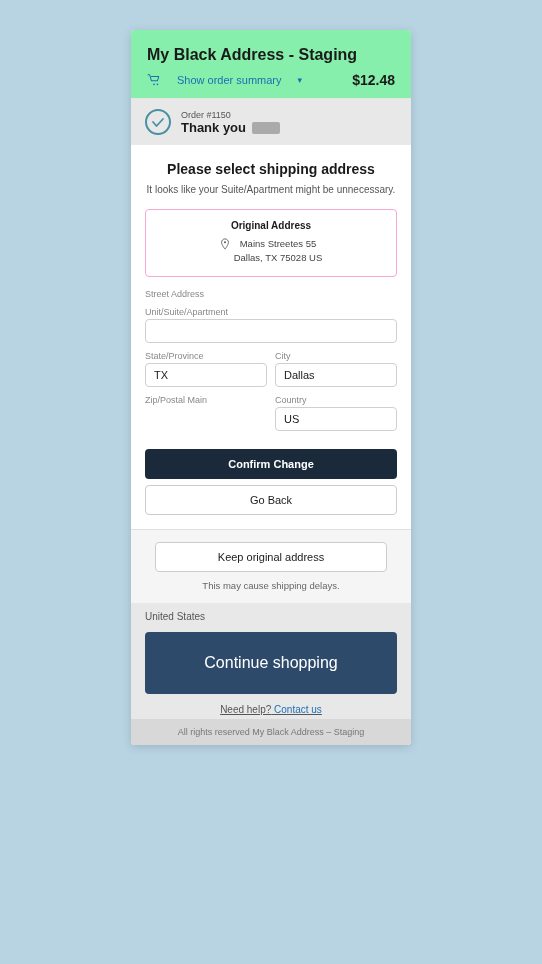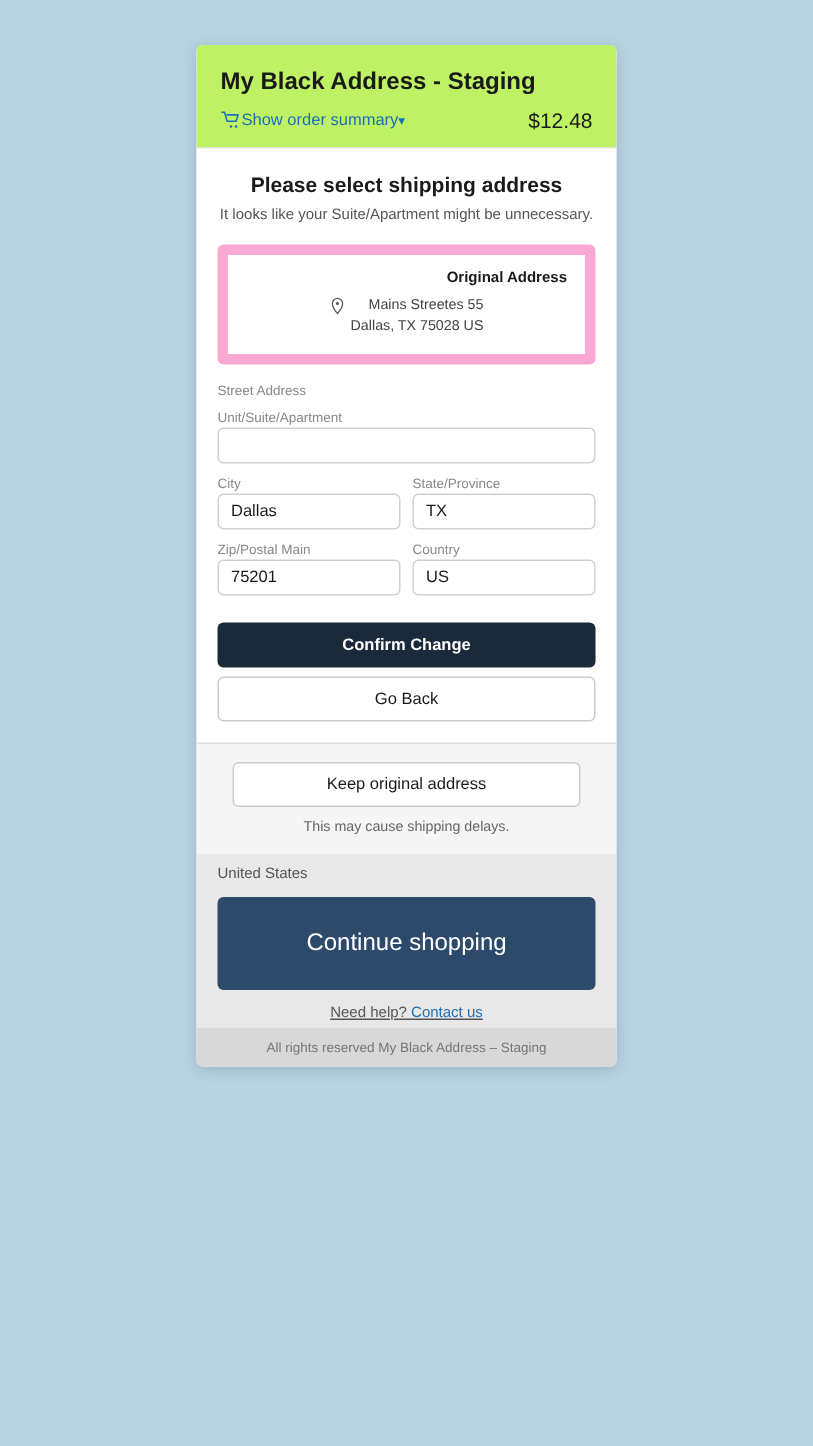--- a/index.html
+++ b/index.html
@@ -15,54 +15,54 @@
     }
     .card {
       width: 280px;
       background: #fff;
       border-radius: 4px;
       overflow: hidden;
       box-shadow: 0 2px 10px rgba(0,0,0,0.15);
     }
     
     .card-header {
-      background: #bef264;
+      background: #86efac;
       padding: 16px 16px 10px;
       border-bottom: 1px solid #e5e5e5;
     }
     .store-title {
       font-size: 16px;
       font-weight: 600;
       color: #1a1a1a;
       margin-bottom: 8px;
     }
     .order-summary-row {
       display: flex;
       justify-content: space-between;
       align-items: center;
     }
     .order-summary-link {
       display: flex;
       align-items: center;
-      gap: 0;
+      gap: 16px;
       color: #1c6fb5;
       font-size: 11px;
       cursor: pointer;
     }
     .cart-icon {
       width: 14px;
       height: 12px;
     }
     .chevron-down {
       font-size: 9px;
       color: #1c6fb5;
     }
     .order-total {
       font-size: 14px;
-      font-weight: 400;
+      font-weight: 700;
       color: #1a1a1a;
     }
     
     .thank-you-bar {
       background: #e8e8e8;
       padding: 10px 14px;
       display: flex;
       align-items: center;
       gap: 10px;
     }
@@ -116,25 +116,25 @@
     }
     .modal-subtitle {
       font-size: 10px;
       color: #555;
       text-align: center;
       line-height: 1.4;
       margin-bottom: 12px;
     }
     
     .original-address-box {
-      border: 7px solid #f9a8d4;
+      border: 1px solid #f9a8d4;
       border-radius: 4px;
       padding: 10px 12px;
       margin-bottom: 12px;
-      text-align: right;
+      text-align: center;
     }
     .original-address-label {
       font-size: 10px;
       font-weight: 600;
       color: #1a1a1a;
       margin-bottom: 6px;
     }
     .original-address-icon-row {
       display: flex;
       align-items: flex-start;
@@ -279,20 +279,34 @@
           <circle cx="8" cy="12" r="1" fill="#1c6fb5"></circle>
           <circle cx="12" cy="12" r="1" fill="#1c6fb5"></circle>
         </svg>
         <span>Show order summary</span>
         <span class="chevron-down">▾</span>
       </div>
       <div class="order-total">$12.48</div>
     </div>
   </div>
 
+  <div class="thank-you-bar">
+    <div class="check-circle">
+      <svg viewBox="0 0 14 14" fill="none" xmlns="http://www.w3.org/2000/svg">
+        <polyline points="2,7 5.5,11 12,4" stroke="#4a90a4" stroke-width="1.8" stroke-linecap="round" stroke-linejoin="round"></polyline>
+      </svg>
+    </div>
+    <div class="thank-you-text-block">
+      <span class="order-number">Order #1150</span>
+      <span class="thank-you-text">
+        <span>Thank you</span>
+        <span class="name-blur"></span>
+      </span>
+    </div>
+  </div>
 
   <div class="modal-area">
     <div class="modal-title">Please select shipping address</div>
     <div class="modal-subtitle">It looks like your Suite/Apartment might be unnecessary.</div>
 
     
     <div class="original-address-box">
       <div class="original-address-label">Original Address</div>
       <div class="original-address-icon-row">
         <svg class="location-icon" viewBox="0 0 10 14" fill="none" xmlns="http://www.w3.org/2000/svg">
@@ -313,34 +327,33 @@
 
     
     <div class="field-group">
       <div class="field-label">Unit/Suite/Apartment</div>
       <input class="field-input" type="text" style="">
     </div>
 
     
     <div class="two-col">
       <div class="field-group">
+        <div class="field-label">State/Province</div>
+        <input class="field-input" type="text" value="TX" style="">
+      </div>
+      <div class="field-group">
         <div class="field-label">City</div>
         <input class="field-input" type="text" value="Dallas" style="">
-      </div>
-      <div class="field-group">
-        <div class="field-label">State/Province</div>
-        <input class="field-input" type="text" value="TX" style="">
       </div>
     </div>
 
     
     <div class="two-col">
       <div class="field-group">
         <div class="field-label">Zip/Postal Main</div>
-        <input class="field-input" type="text" value="75201" style="">
       </div>
       <div class="field-group">
         <div class="field-label">Country</div>
         <input class="field-input" type="text" value="US" style="">
       </div>
     </div>
 
     
     <button class="btn-confirm">Confirm Change</button>
 

